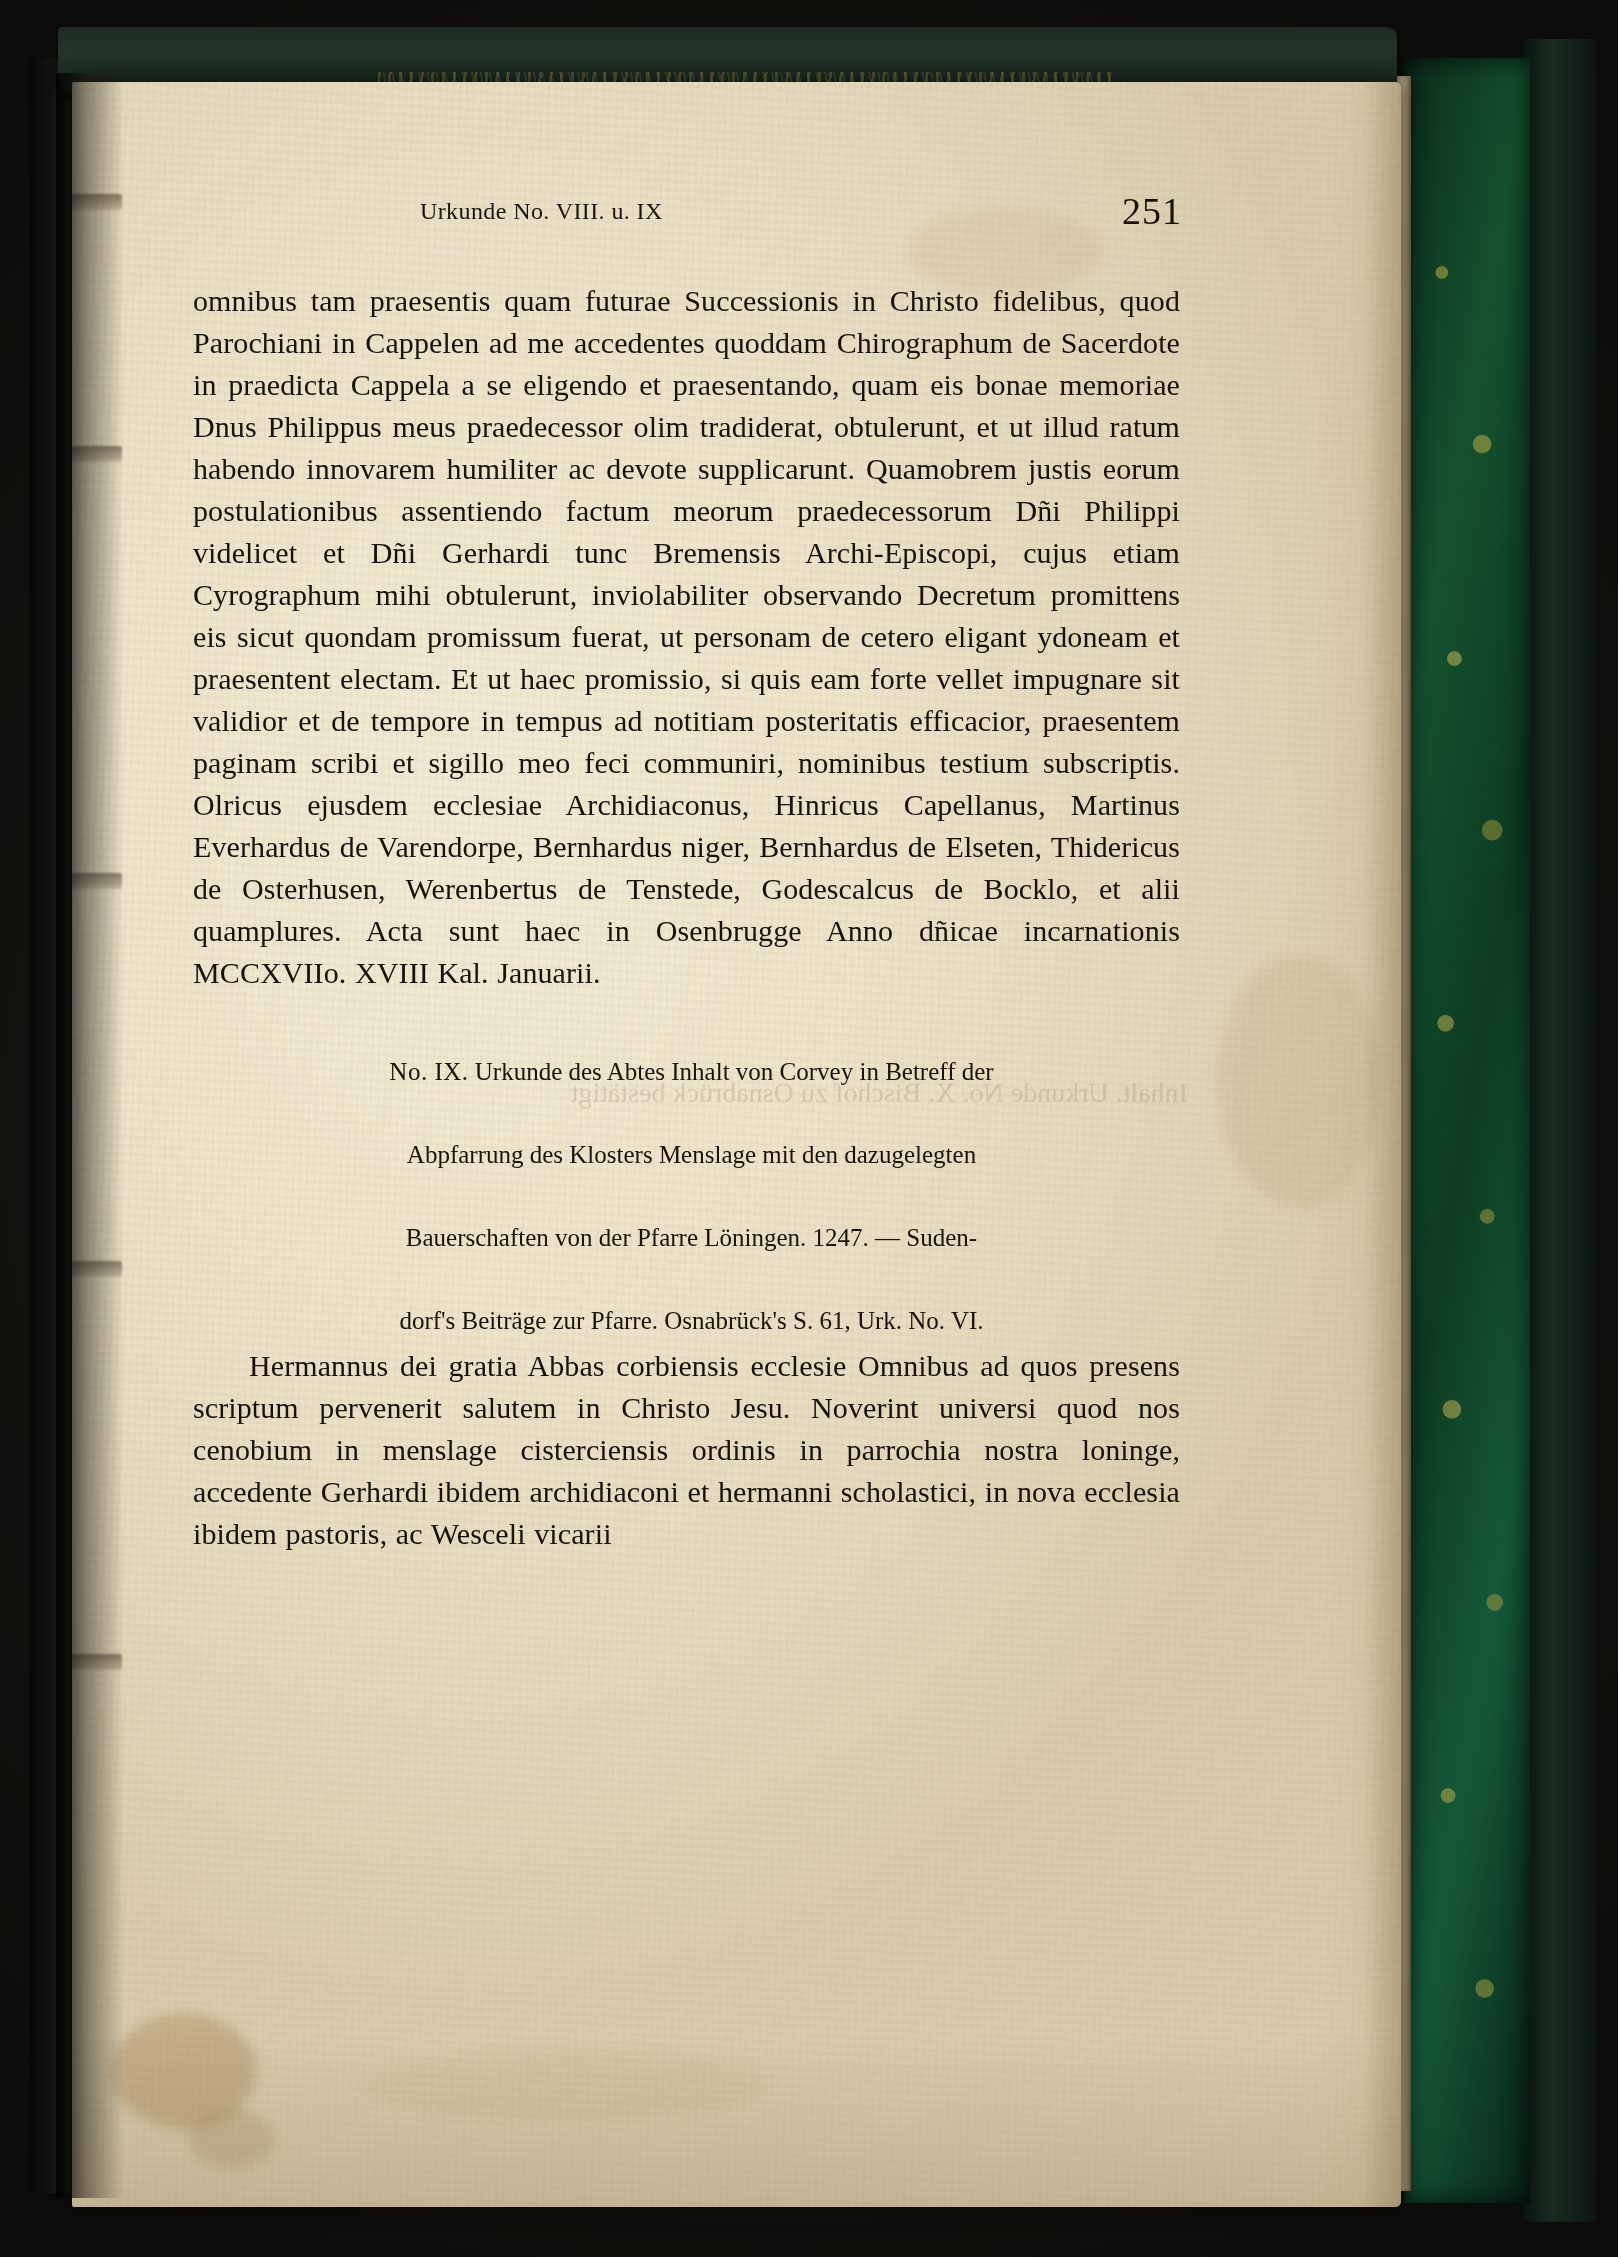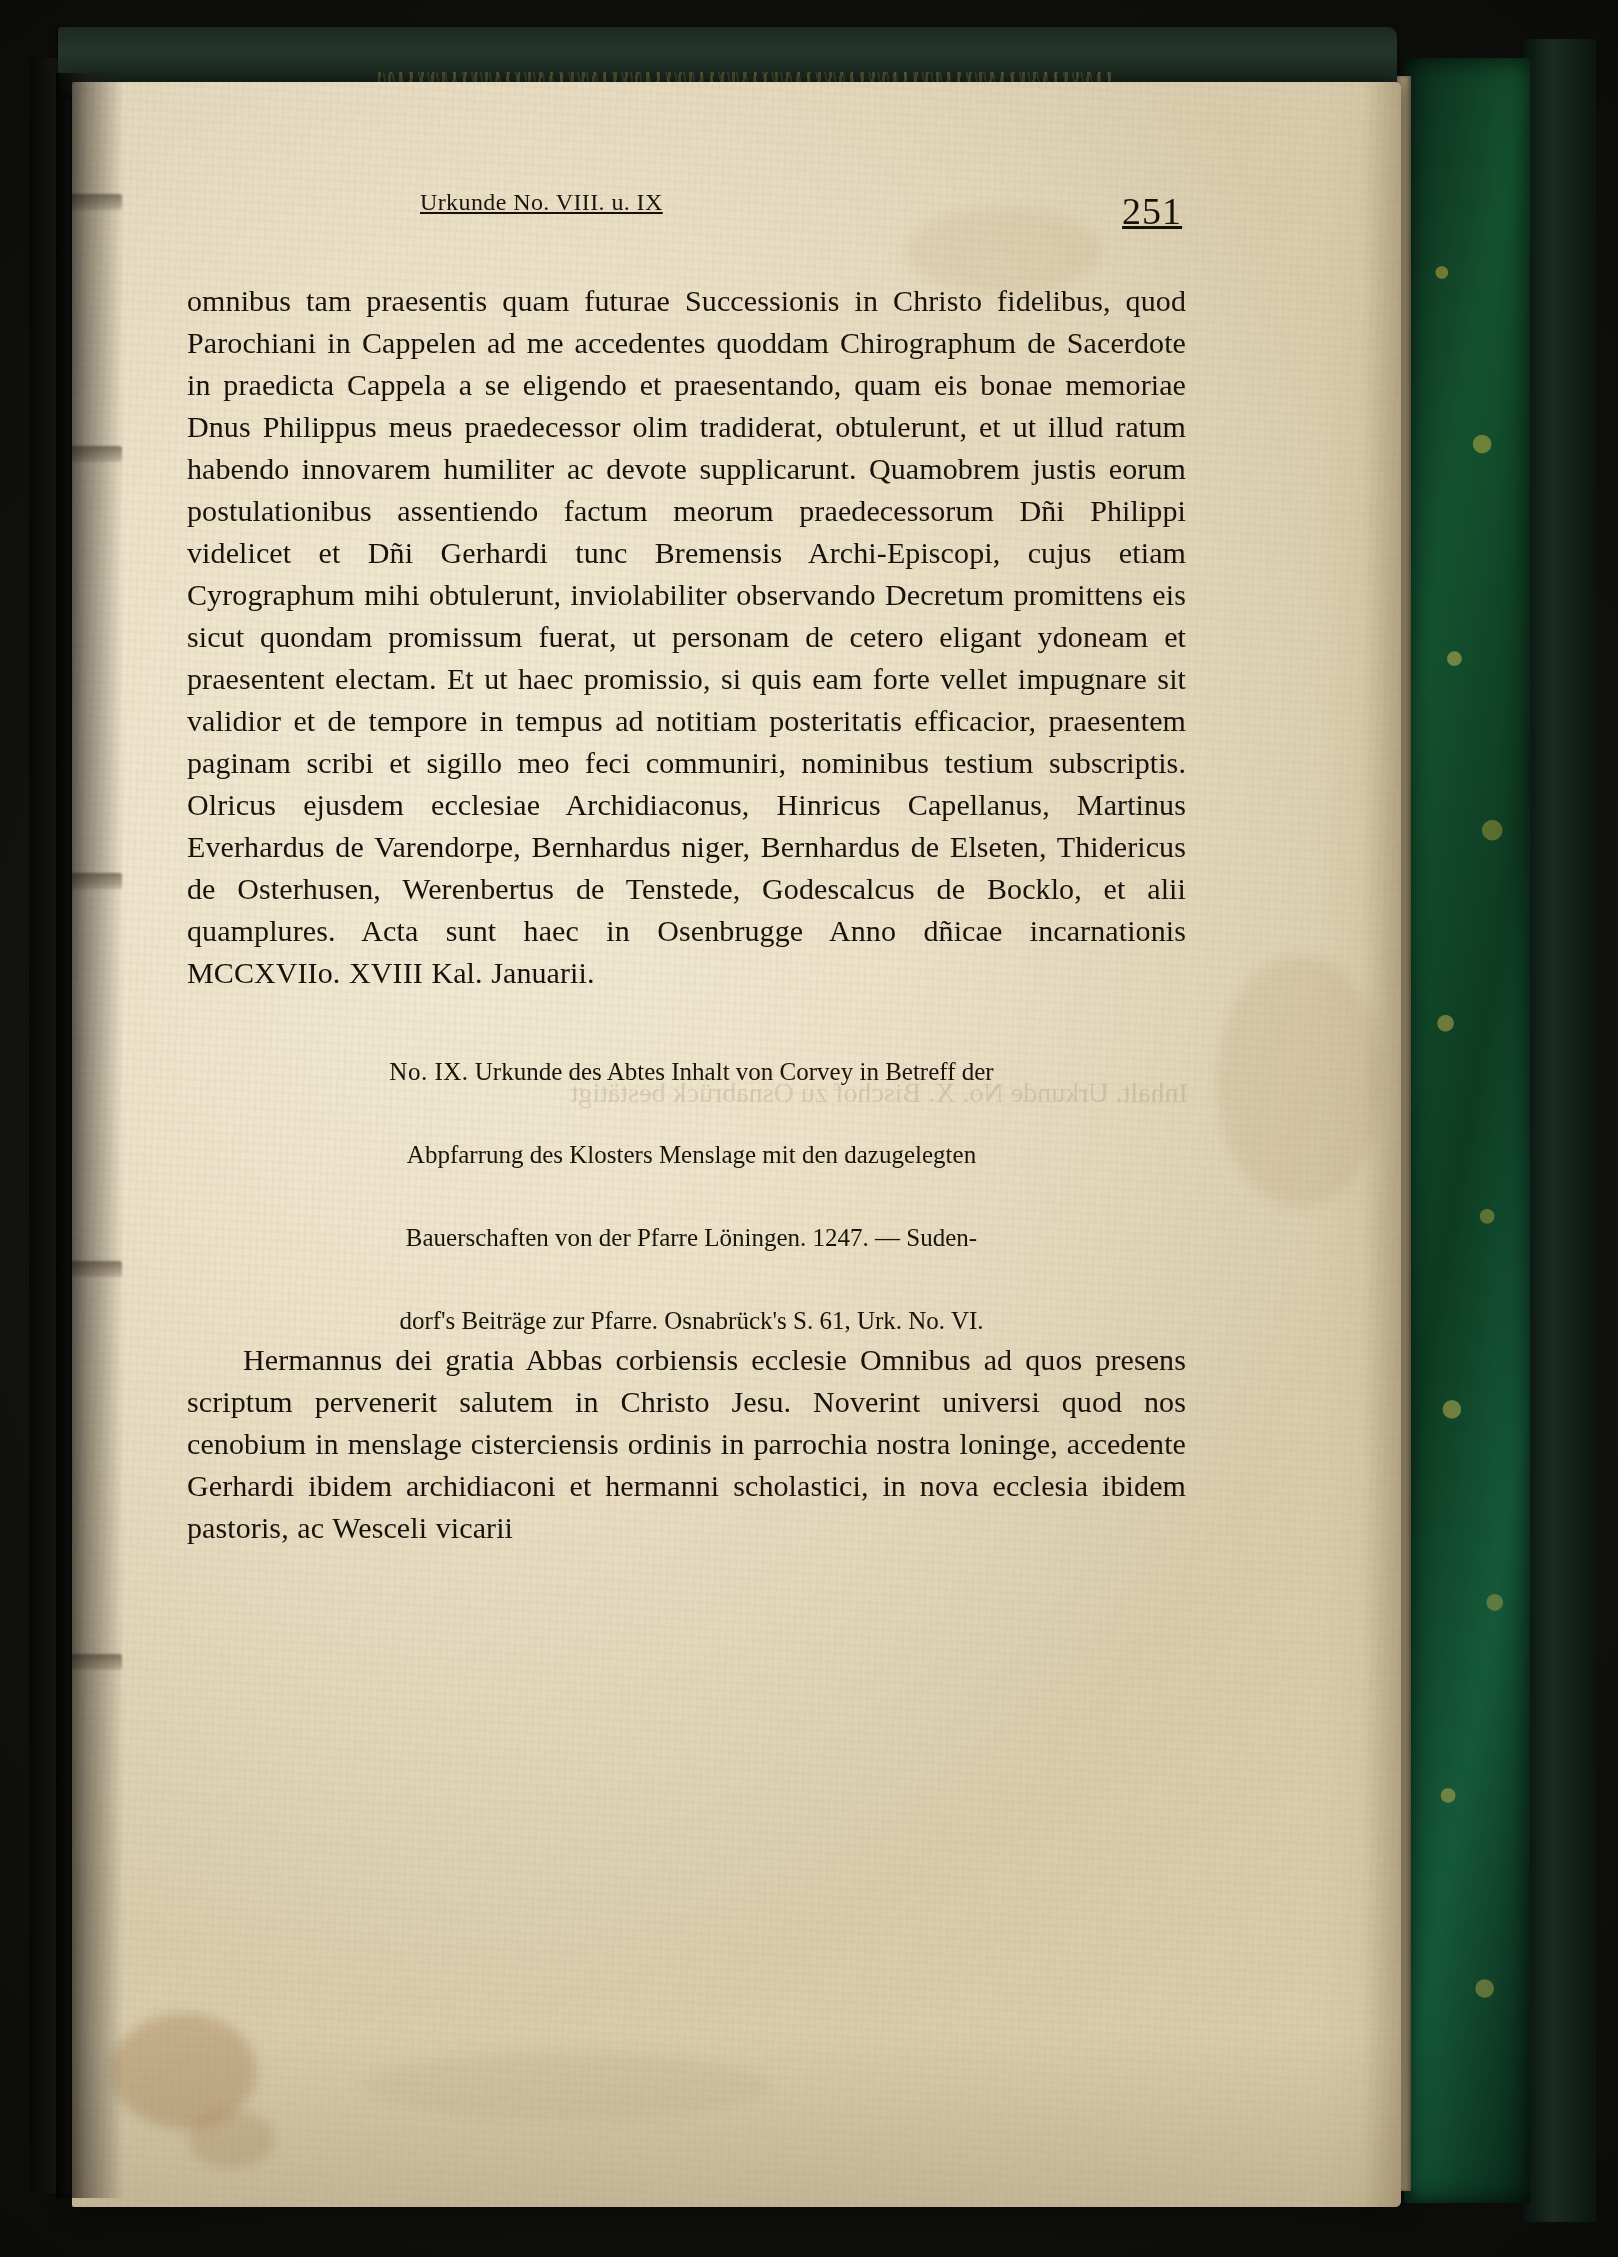--- a/index.html
+++ b/index.html
@@ -138,39 +138,38 @@
 
   
   .textblock {
     position: absolute;
     left: 115px; top: 107px;
     width: 999px;
     color: #15110b;
   }
   .running-head {
     display: flex;
-    align-items: flex-start;
+    align-items: center;
     justify-content: space-between;
     margin-bottom: 47px;
     padding: 0 3.9px 0 233px;
-    text-decoration: underline;
   }
   .rh-left {
     font-size: 24px;
     letter-spacing: 0.4px;
     color: #1a150e;
   }
   .rh-right {
     font-size: 38px;
     color: #171209;
     letter-spacing: 1px;
   }
 
   p.body {
-    margin: 0;
+    margin: 6px;
     font-size: 30px;
     line-height: 42px;
     text-align: justify;
     text-justify: inter-word;
     color: #17120b;
     letter-spacing: 0.1px;
     word-spacing: 1px;
   }
 
   .doc-head {

